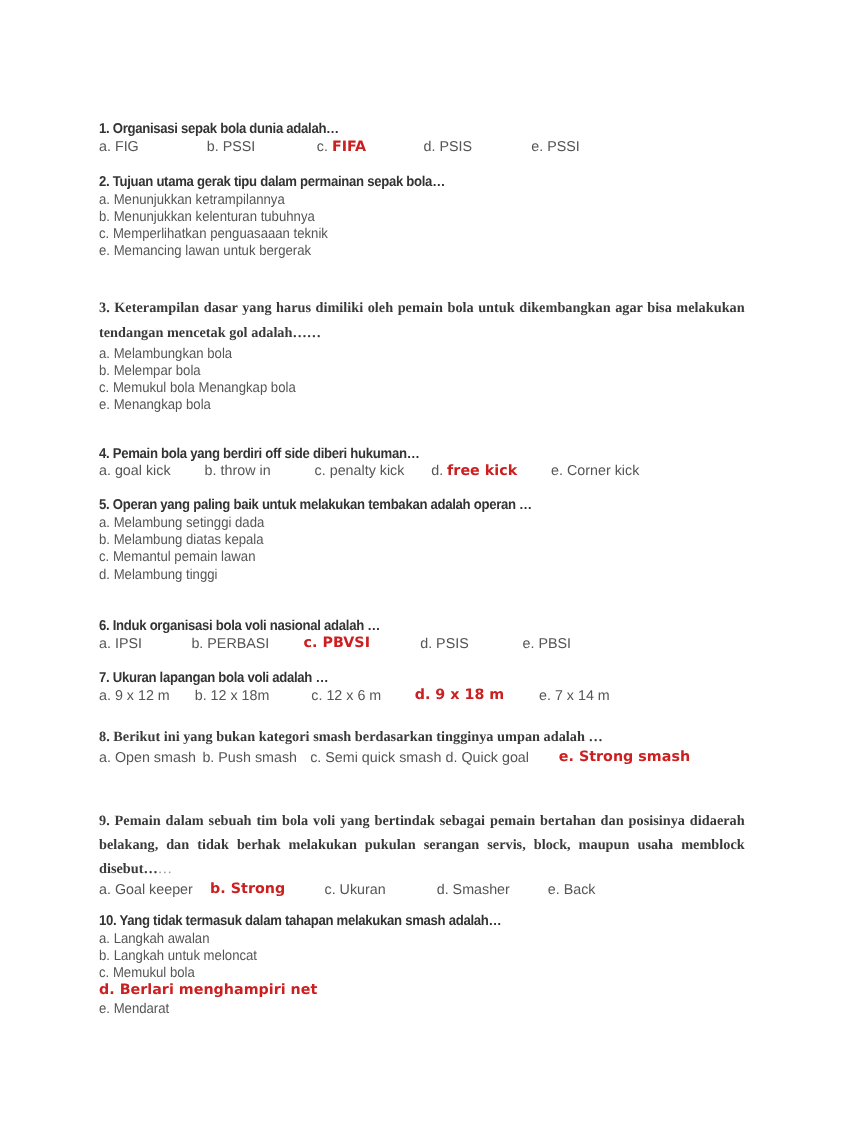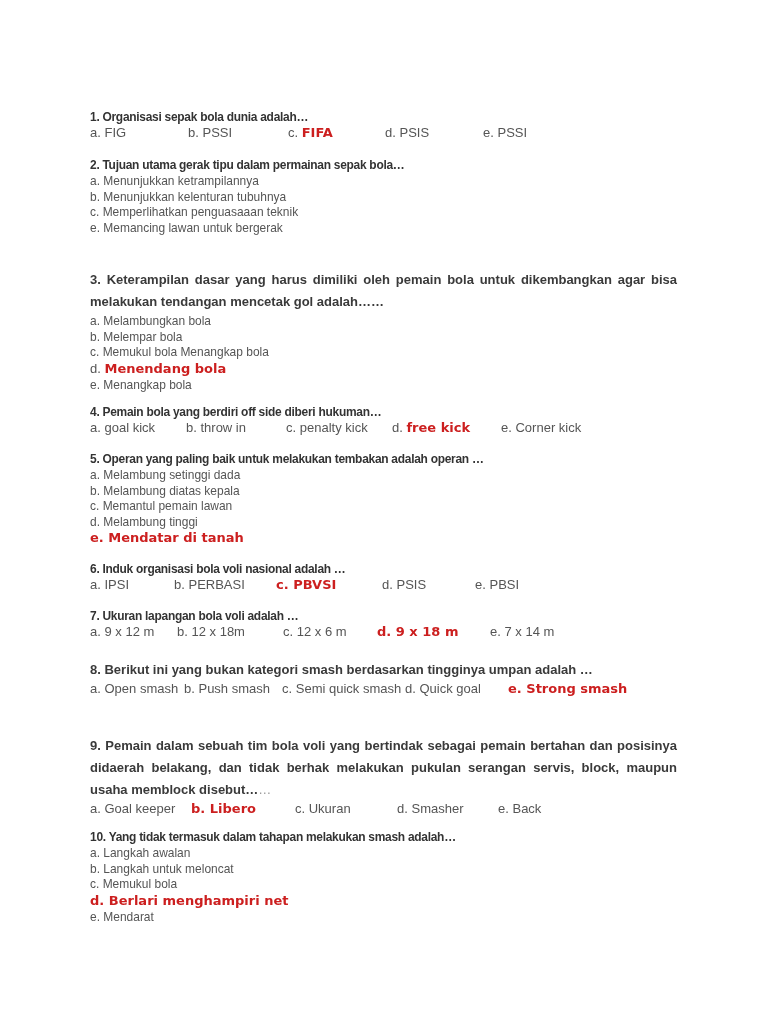--- a/index.html
+++ b/index.html
@@ -1,20 +1,20 @@
 <!DOCTYPE html>
 <html><head>
 <meta charset="utf-8">
 <style>
   html, body { margin: 0; padding: 0; background: #ffffff; }
   body { width: 768px; height: 1024px; position: relative; overflow: hidden; }
   .page { position: absolute; left: 0; top: 16px; width: 768px; height: 1024px; }
   .q { position: absolute; left: 90px; width: 587px; }
   .qtitle { font-family: "Liberation Sans", sans-serif; font-weight: bold; font-size: 13px; color: #333333; line-height: 16px; letter-spacing: -0.3px; transform: scaleX(0.92); transform-origin: left; white-space: nowrap; }
-  .qtitle-wide { font-family: Liberation Sans, sans-serif; font-weight: bold; font-size: 13px; color: #3a3a3a; line-height: 22px; text-align: justify; text-align-last: left; }
+  .qtitle-wide { font-family: Liberation Serif, serif; font-weight: bold; font-size: 13px; color: #3a3a3a; line-height: 22px; text-align: justify; text-align-last: left; }
   .opt { font-family: "Liberation Sans", sans-serif; font-size: 13px; color: #555555; line-height: 15.6px; white-space: nowrap; transform: scaleX(0.92); transform-origin: left; }
   .row { position: relative; height: 16px; font-family: "Liberation Sans", sans-serif; font-size: 13px; color: #555555; }
   .row span.cell { position: absolute; top: 0; white-space: nowrap; }
   .row span.cell.ans { font-family: "DejaVu Sans", sans-serif; font-weight: bold; color: #cc1f1f; }
   .row span.cell .pre { font-family: "Liberation Sans", sans-serif; font-weight: normal; color: #555555; }
   .ansline { font-family: "DejaVu Sans", sans-serif; font-weight: bold; font-size: 13px; color: #cc1f1f; line-height: 16px; }
   .ansline .pre { font-family: "Liberation Sans", sans-serif; font-weight: normal; color: #555555; }
   .dots { font-weight: normal; color: #999; }
 </style>
 </head>
@@ -39,42 +39,40 @@
     <div class="opt"><span>b. </span><span>Menunjukkan kelenturan tubuhnya</span></div>
     <div class="opt"><span>c. </span><span>Memperlihatkan penguasaaan teknik</span></div>
     <div class="opt"><span>e. </span><span>Memancing lawan untuk bergerak</span></div>
   </div>
 
   <div class="q" style="top:253px;">
     <div class="qtitle-wide">3. Keterampilan dasar yang harus dimiliki oleh pemain bola untuk dikembangkan agar bisa melakukan tendangan mencetak gol adalah……</div>
     <div class="opt"><span>a. </span><span>Melambungkan bola</span></div>
     <div class="opt"><span>b. </span><span>Melempar bola</span></div>
     <div class="opt"><span>c. </span><span>Memukul bola Menangkap bola</span></div>
-    <div class="ansline" style="line-height:17px"><span class="pre">d. </span><span>Menendang bola</span></div>
     <div class="opt"><span>e. </span><span>Menangkap bola</span></div>
   </div>
 
   <div class="q" style="top:388px;">
     <div class="qtitle">4. Pemain bola yang berdiri off side diberi hukuman…</div>
     <div class="row">
       <span class="cell" style="left:0"><span>a. </span><span>goal kick</span></span>
       <span class="cell" style="left:96px"><span>b. </span><span>throw in</span></span>
       <span class="cell" style="left:196px"><span>c. </span><span>penalty kick</span></span>
       <span class="cell ans" style="left:302px"><span class="pre">d. </span><span>free kick</span></span>
       <span class="cell" style="left:411px"><span>e. </span><span>Corner kick</span></span>
     </div>
   </div>
 
   <div class="q" style="top:435px;">
     <div class="qtitle">5. Operan yang paling baik untuk melakukan tembakan adalah operan …</div>
     <div class="opt"><span>a. </span><span>Melambung setinggi dada</span></div>
     <div class="opt"><span>b. </span><span>Melambung diatas kepala</span></div>
     <div class="opt"><span>c. </span><span>Memantul pemain lawan</span></div>
     <div class="opt"><span>d. </span><span>Melambung tinggi</span></div>
-    <div class="ansline" style="line-height:17px"><span>e. </span><span>Mendatar di tanah</span></div>
   </div>
 
   <div class="q" style="top:545px;">
     <div class="qtitle">6. Induk organisasi bola voli nasional adalah …</div>
     <div class="row">
       <span class="cell" style="left:0"><span>a. </span><span>IPSI</span></span>
       <span class="cell" style="left:84px"><span>b. </span><span>PERBASI</span></span>
       <span class="cell ans" style="left:186px"><span>c. </span><span>PBVSI</span></span>
       <span class="cell" style="left:292px"><span>d. </span><span>PSIS</span></span>
       <span class="cell" style="left:385px"><span>e. </span><span>PBSI</span></span>
@@ -100,21 +98,21 @@
       <span class="cell" style="left:192px"><span>c. </span><span>Semi quick smash</span></span>
       <span class="cell" style="left:315px"><span>d. </span><span>Quick goal</span></span>
       <span class="cell ans" style="left:418px"><span>e. </span><span>Strong smash</span></span>
     </div>
   </div>
 
   <div class="q" style="top:719px;">
     <div class="qtitle-wide"><span>9. Pemain dalam sebuah tim bola voli yang bertindak sebagai pemain bertahan dan posisinya didaerah belakang, dan tidak berhak melakukan pukulan serangan servis, block, maupun usaha memblock disebut…</span><span class="dots">…</span></div>
     <div class="row">
       <span class="cell" style="left:0"><span>a. </span><span>Goal keeper</span></span>
-      <span class="cell ans" style="left:101px"><span>b. </span><span>Libero</span></span>
+      <span class="cell ans" style="left:101px"><span>b. </span><span>Strong</span></span>
       <span class="cell" style="left:205px"><span>c. </span><span>Ukuran</span></span>
       <span class="cell" style="left:307px"><span>d. </span><span>Smasher</span></span>
       <span class="cell" style="left:408px"><span>e. </span><span>Back</span></span>
     </div>
   </div>
 
   <div class="q" style="top:813px;">
     <div class="qtitle">10. Yang tidak termasuk dalam tahapan melakukan smash adalah…</div>
     <div class="opt"><span>a. </span><span>Langkah awalan</span></div>
     <div class="opt"><span>b. </span><span>Langkah untuk meloncat</span></div>

